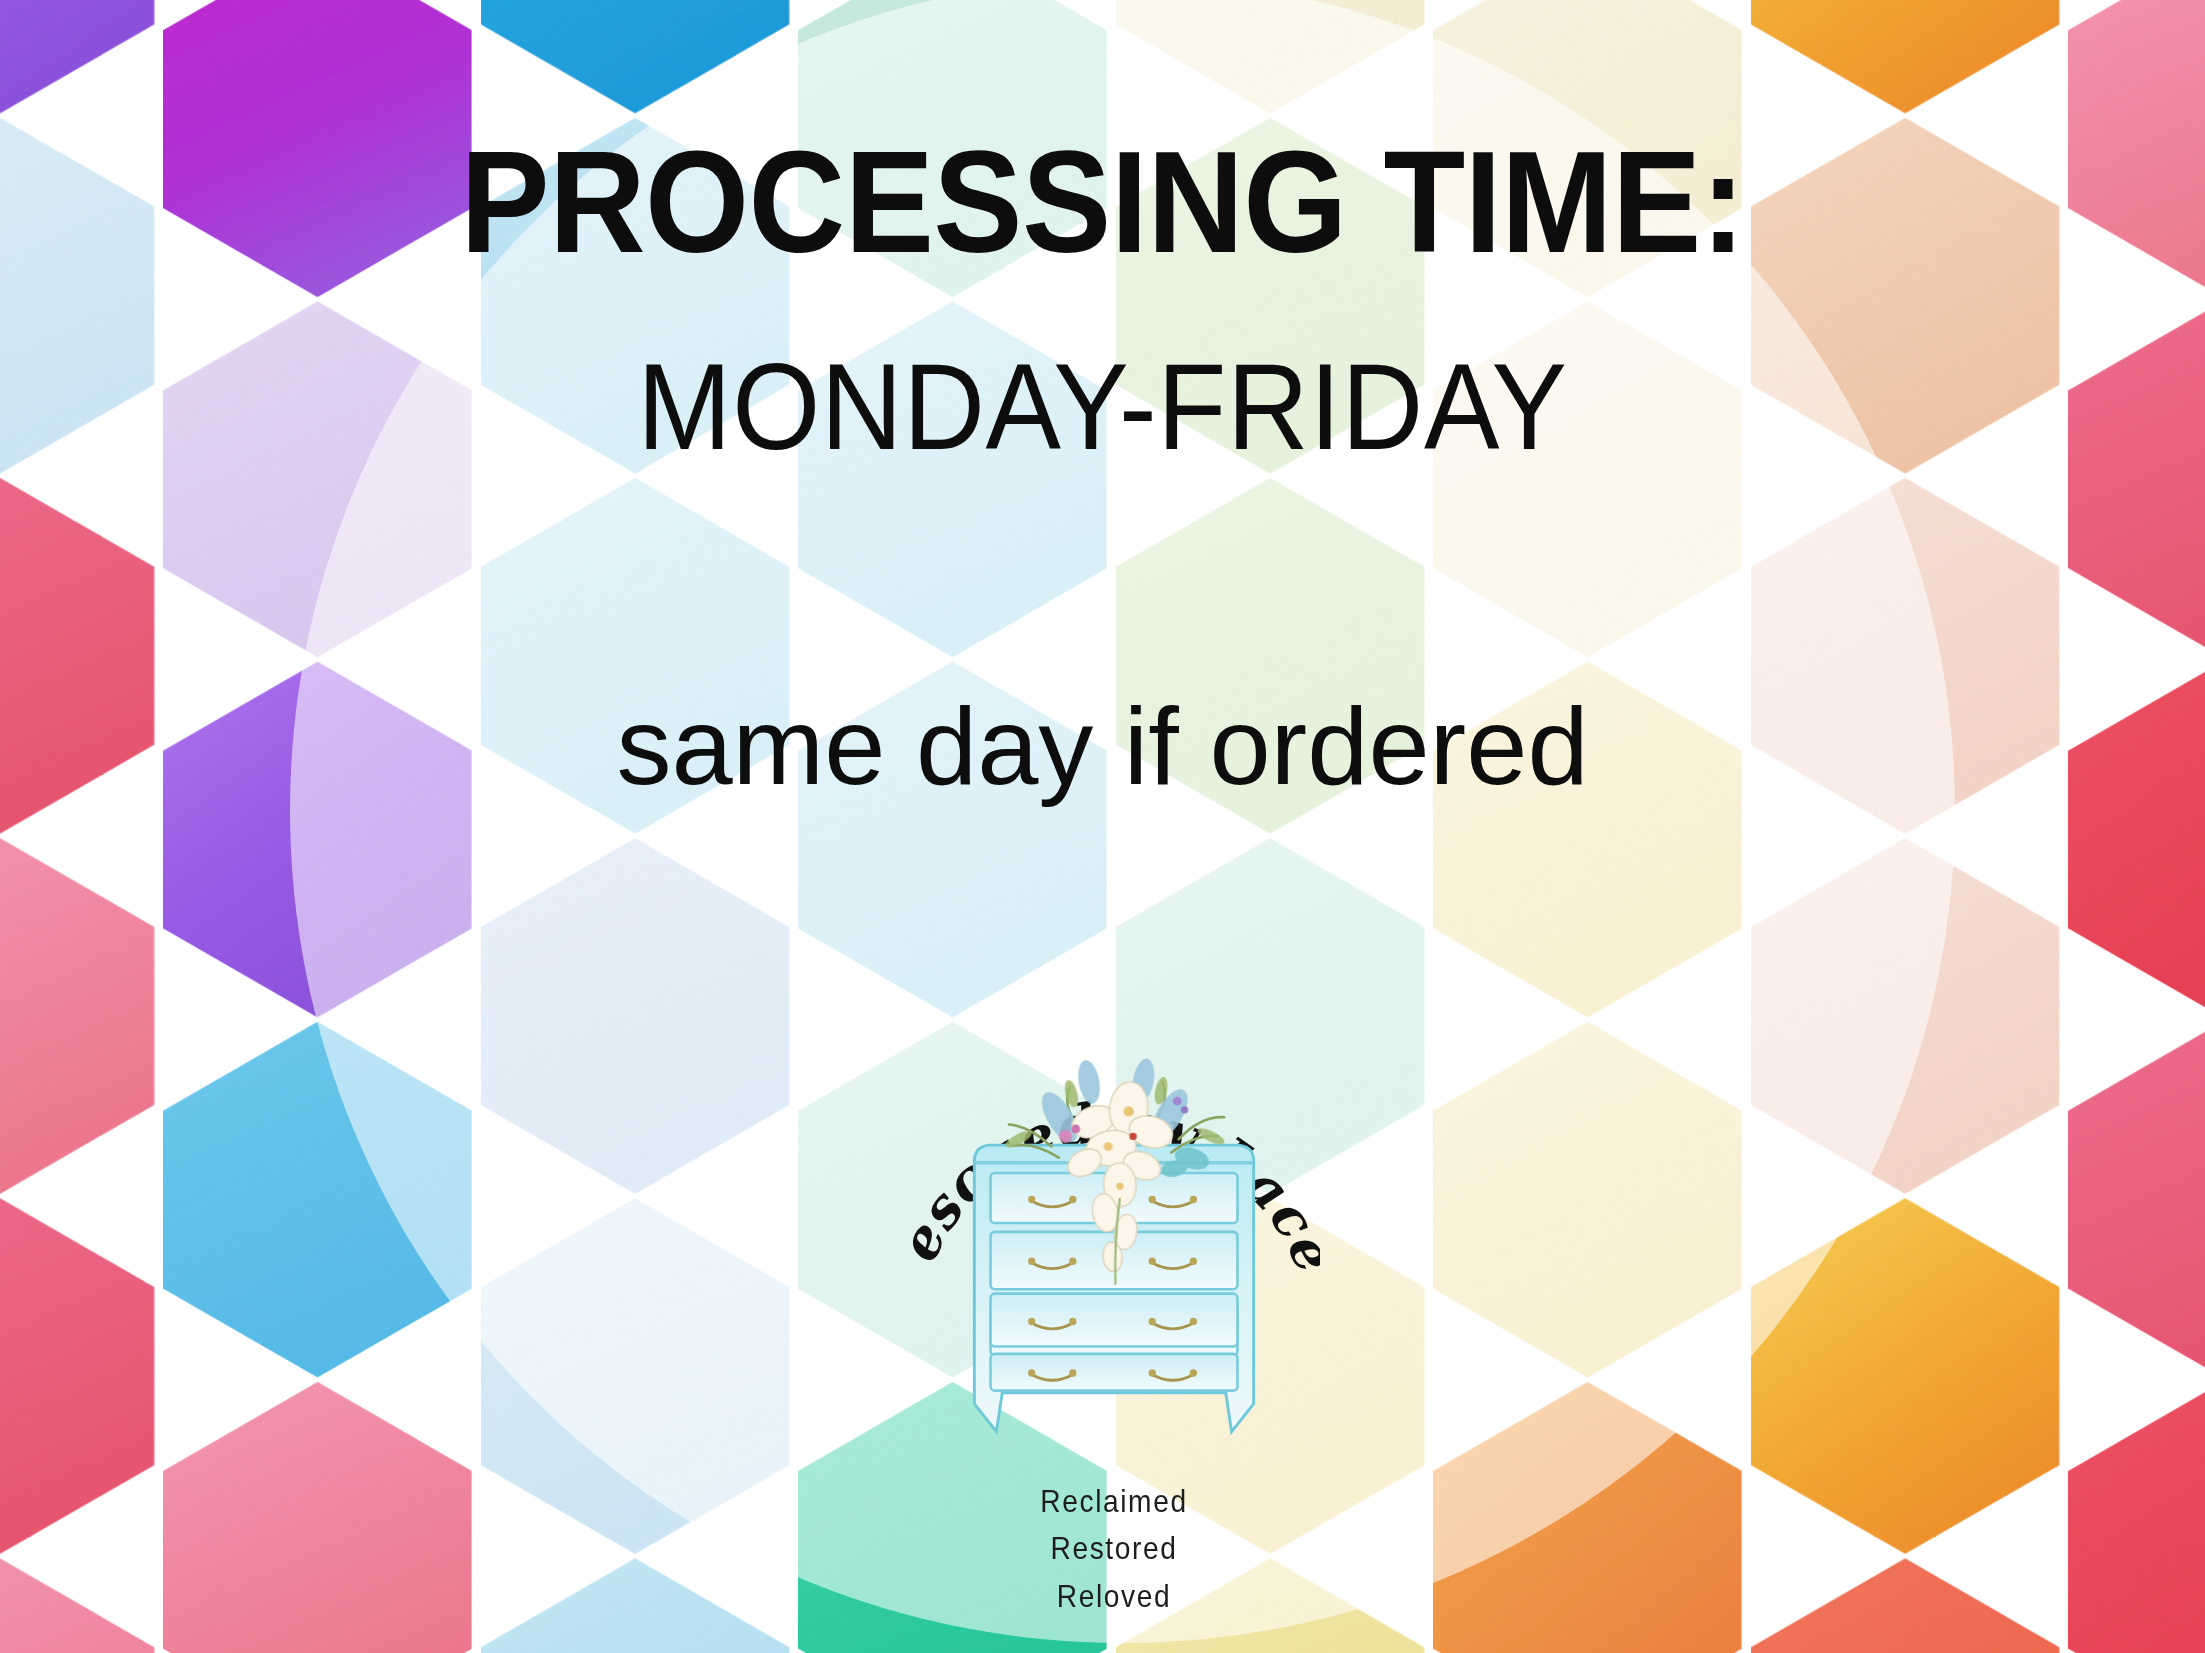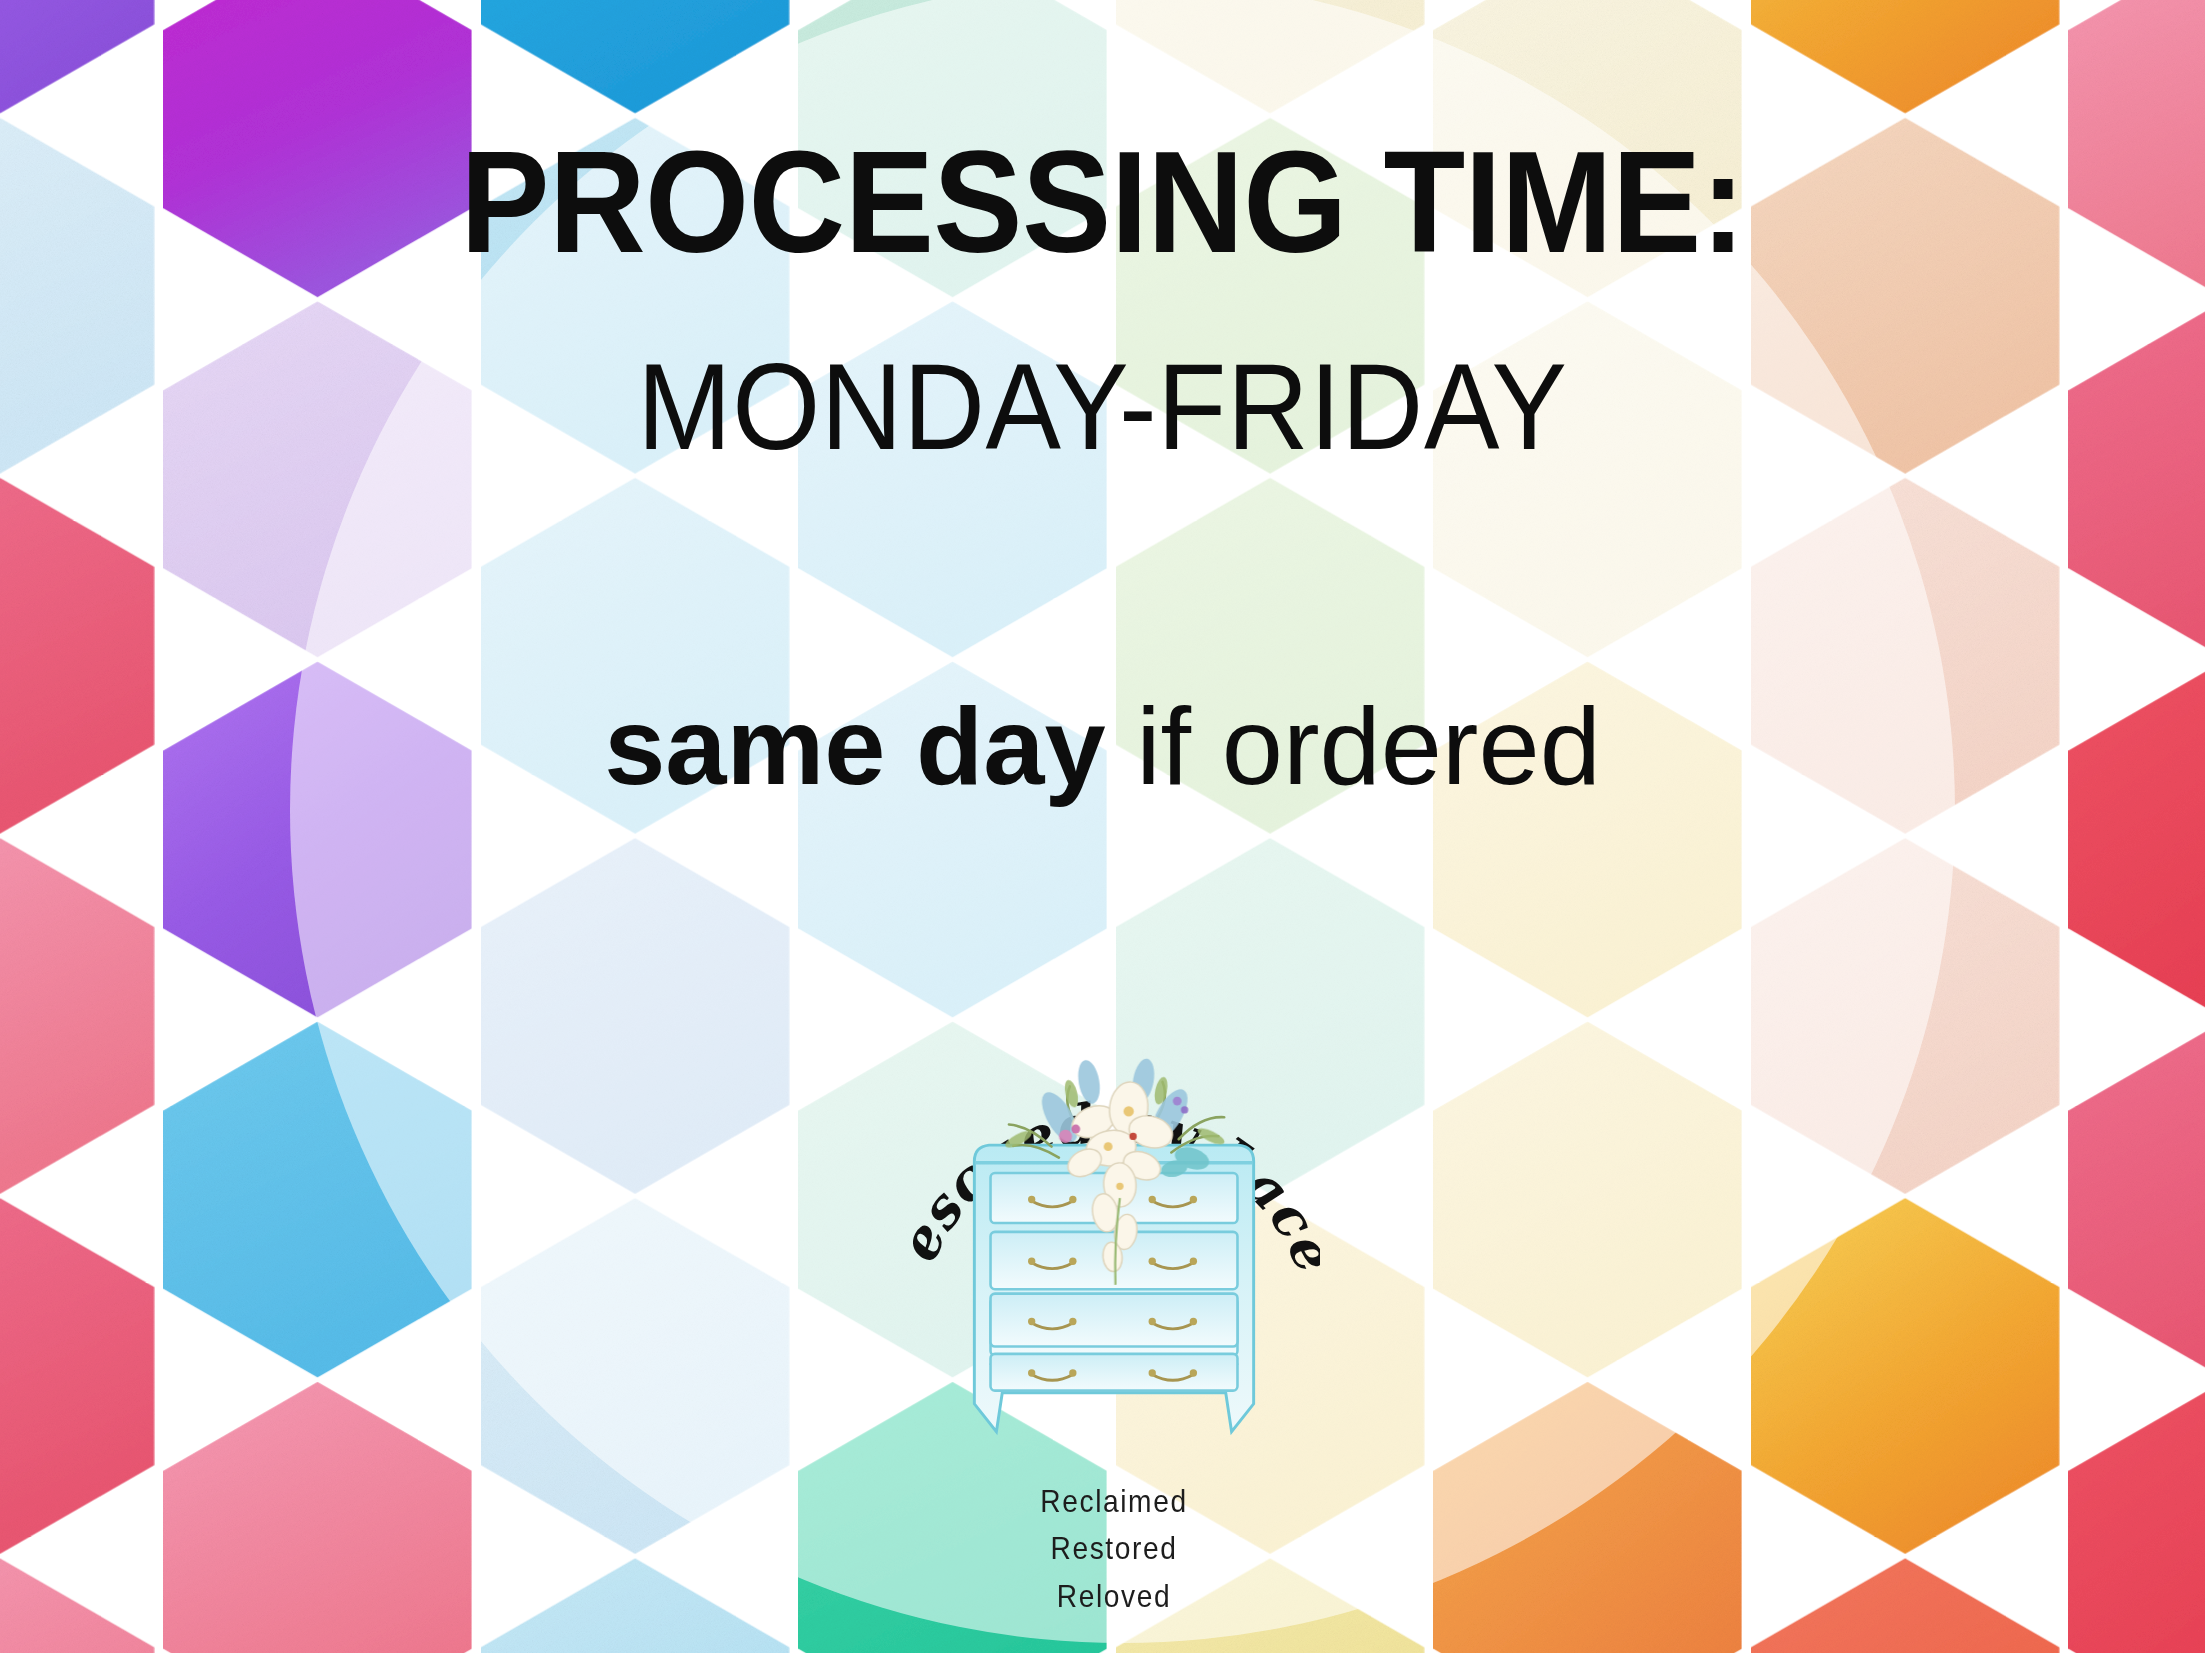--- a/index.html
+++ b/index.html
@@ -55,21 +55,21 @@
     transform:scaleX(0.92);
     line-height:1;
   }
   #line-sameday{
     top:691px;
     font-size:110px;
     font-weight:400;
     letter-spacing:0px;
     line-height:1;
   }
-  #line-sameday .bold{font-weight:bold;}
+  #line-sameday .bold{font-weight:normal;}
   #line-noon{
     top:867px;
     font-size:110px;
     font-weight:400;
     line-height:1;
   }
 
   
   #logo{
     position:absolute;

